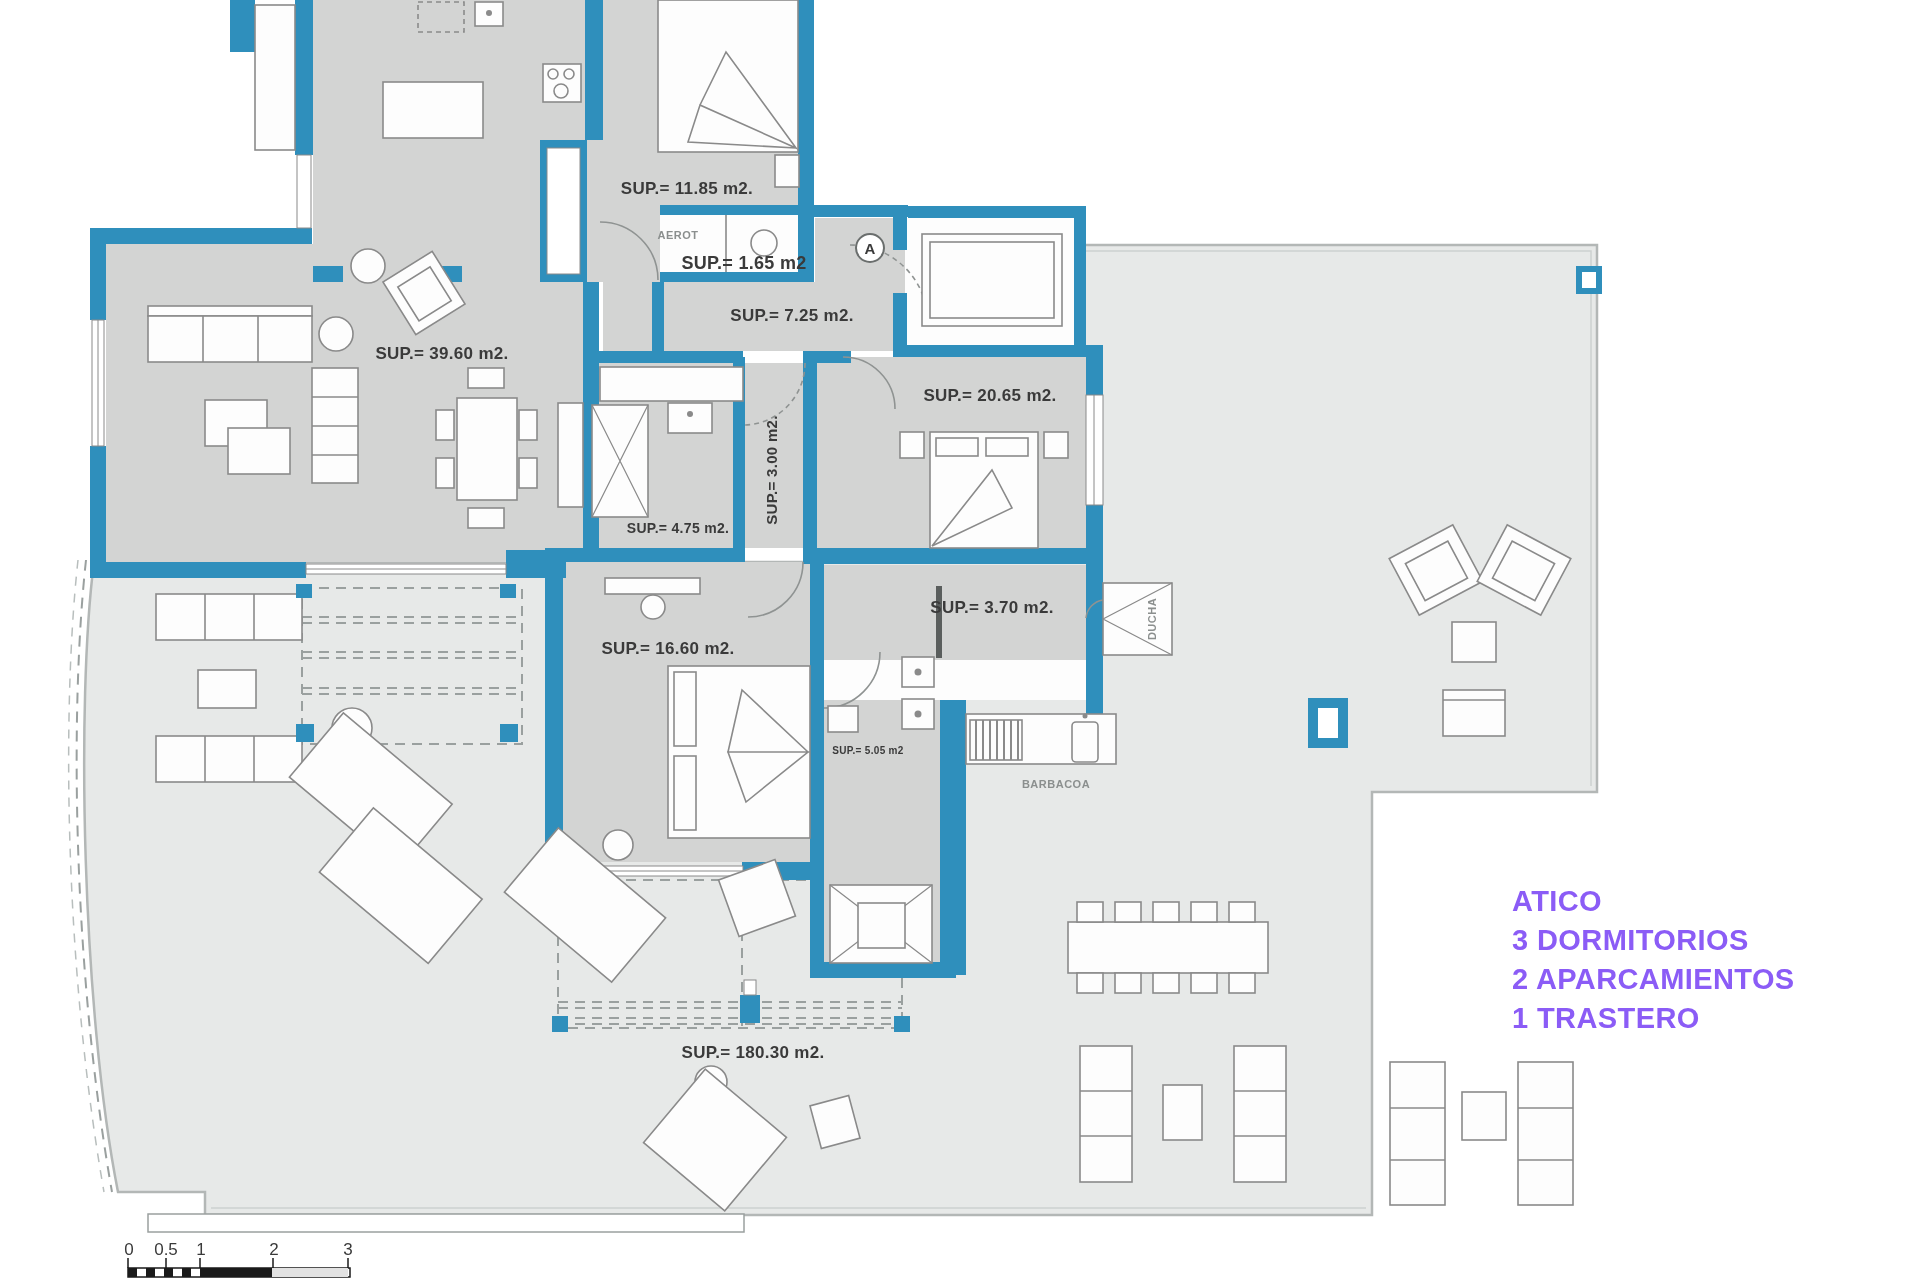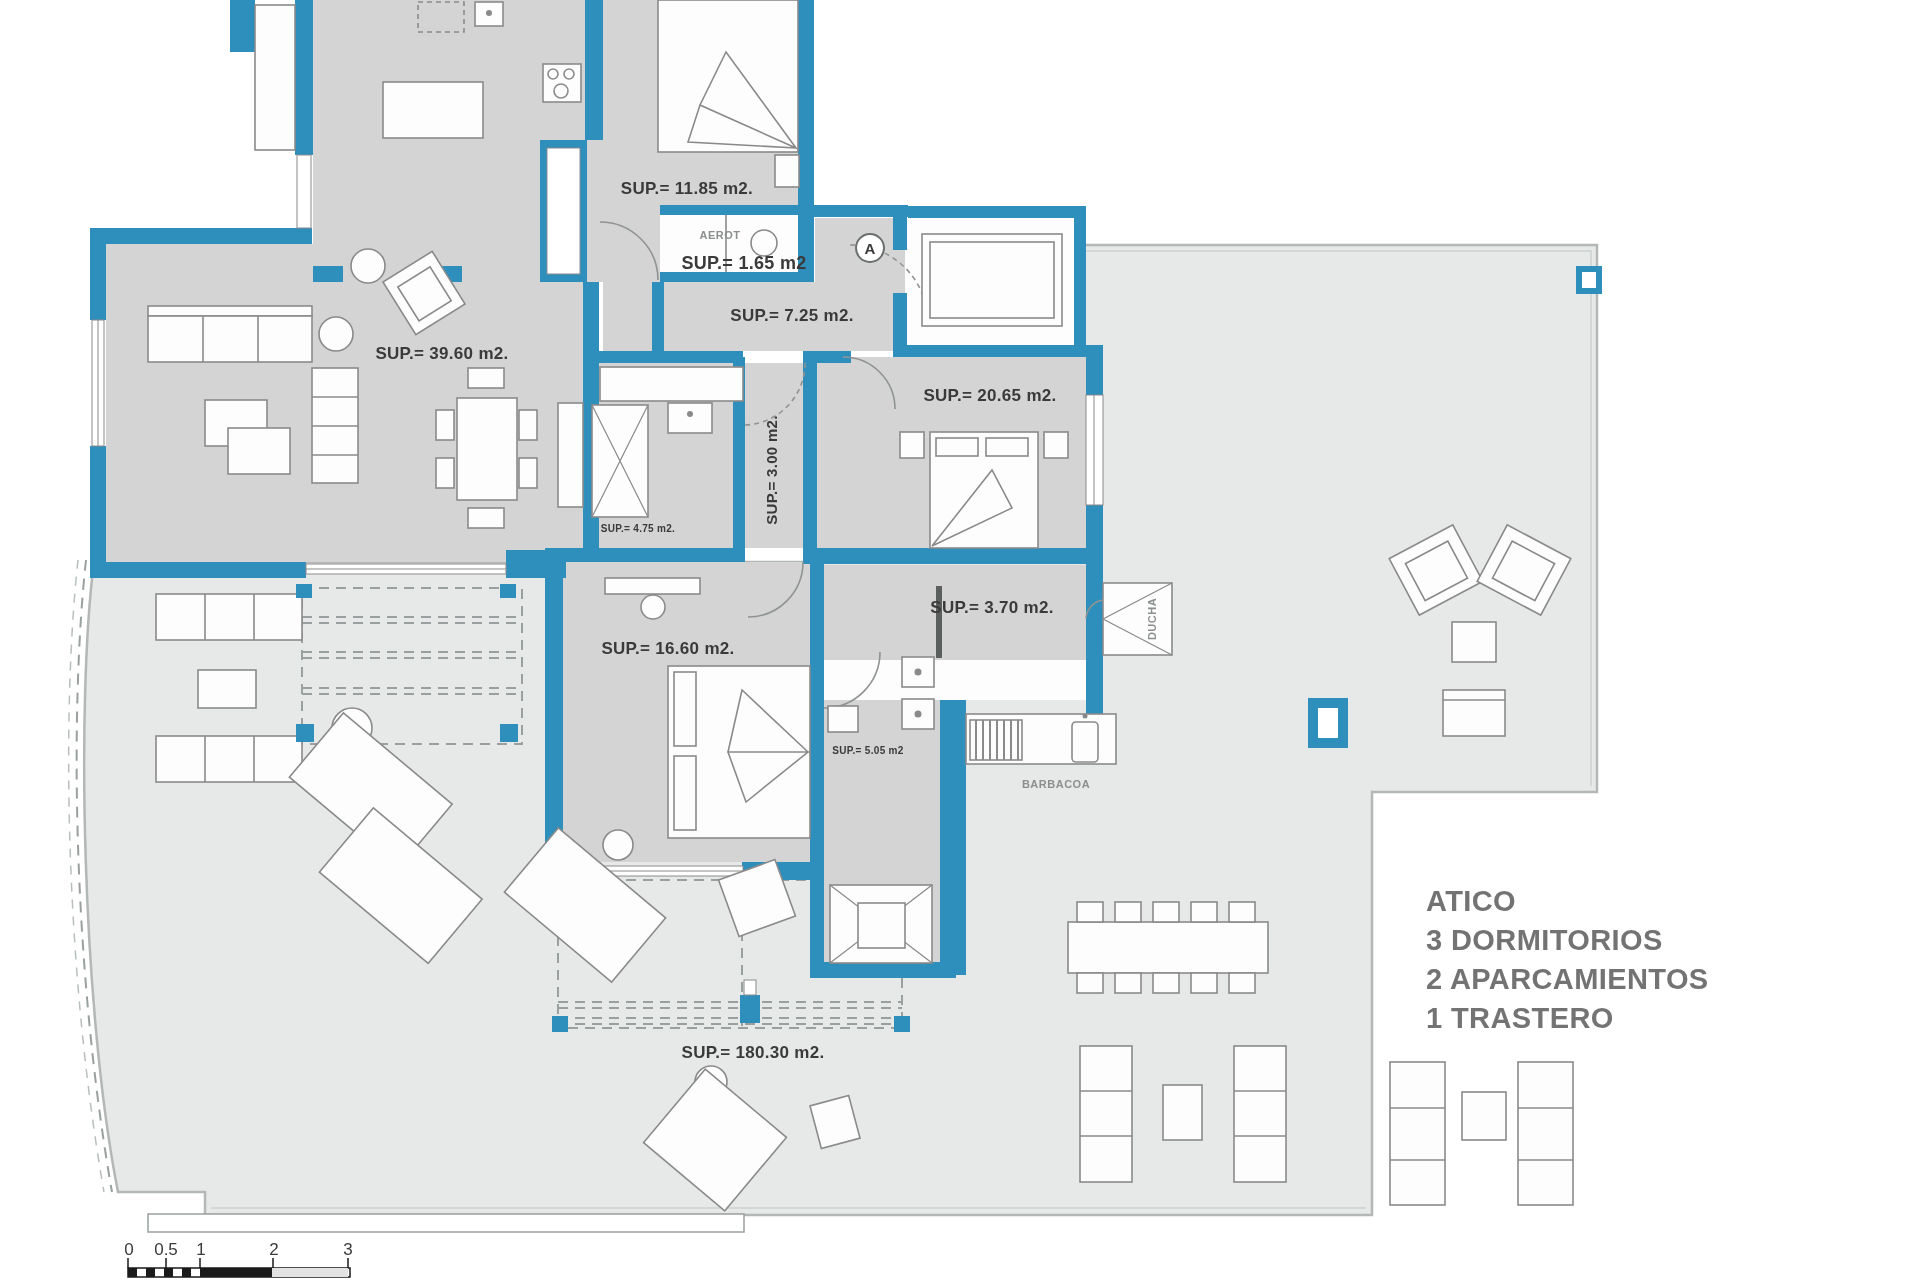--- a/index.html
+++ b/index.html
@@ -7,21 +7,21 @@
          font-family:"Liberation Sans", sans-serif;}
   #plan-svg{position:absolute;left:0;top:0;}
   .lbl{position:absolute;transform:translate(-50%,-50%);white-space:nowrap;
        font-size:17px;font-weight:bold;color:#3a3a3a;letter-spacing:.3px;}
   .lbl.rot{transform:translate(-50%,-50%) rotate(-90deg);}
   .lbl.small{font-size:11px;font-weight:bold;color:#8b8f8e;letter-spacing:.5px;}
   .lbl.small.rot{transform:translate(-50%,-50%) rotate(-90deg);}
   .door-badge{position:absolute;transform:translate(-50%,-50%);width:26px;height:26px;
        border:2px solid #6a6e6d;border-radius:50%;background:#fff;color:#3a3a3a;
        font-size:15px;font-weight:bold;display:flex;align-items:center;justify-content:center;}
-  #info-panel{position:absolute;left:1426px;top:882px;color:#737373;
+  #info-panel{position:absolute;left:1512px;top:882px;color:#8b5cf6;
        font-size:29px;font-weight:bold;line-height:39px;letter-spacing:.4px;}
   .scale-num{position:absolute;transform:translate(-50%,-50%);font-size:17px;color:#3a3a3a;}
 </style>
 </head>
 <body>
 
 <div id="stage">
 
 <svg id="plan-svg" width="1920" height="1280" viewBox="0 0 1920 1280">
 
@@ -323,27 +323,27 @@
     <rect x="272" y="1268" width="76" height="9" fill="#e2e2e2"></rect>
     <line x1="128" y1="1258" x2="128" y2="1268" stroke="#1a1a1a" stroke-width="1.5"></line>
     <line x1="166" y1="1258" x2="166" y2="1268" stroke="#1a1a1a" stroke-width="1.5"></line>
     <line x1="200" y1="1258" x2="200" y2="1268" stroke="#1a1a1a" stroke-width="1.5"></line>
     <line x1="273" y1="1258" x2="273" y2="1268" stroke="#1a1a1a" stroke-width="1.5"></line>
     <line x1="348" y1="1258" x2="348" y2="1268" stroke="#1a1a1a" stroke-width="1.5"></line>
   </g>
 </svg>
 
   <div class="lbl" style="left:687px;top:189px">SUP.= 11.85 m2.</div>
-  <div class="lbl small" style="left:720px;top:235px">AEROT</div>
+  <div class="lbl small" style="left:678px;top:235px">AEROT</div>
   <div class="lbl" style="left:744px;top:263px;font-size:18px">SUP.= 1.65 m2</div>
   <div class="lbl" style="left:792px;top:316px">SUP.= 7.25 m2.</div>
   <div class="lbl" style="left:442px;top:354px">SUP.= 39.60 m2.</div>
   <div class="lbl" style="left:990px;top:396px">SUP.= 20.65 m2.</div>
   <div class="lbl rot" style="left:771px;top:470px;font-size:15px">SUP.= 3.00 m2.</div>
-  <div class="lbl" style="left:638px;top:528px;font-size:10px">SUP.= 4.75 m2.</div>
+  <div class="lbl" style="left:678px;top:528px;font-size:14px">SUP.= 4.75 m2.</div>
   <div class="lbl" style="left:992px;top:608px">SUP.= 3.70 m2.</div>
   <div class="lbl small rot" style="left:1152px;top:619px">DUCHA</div>
   <div class="lbl" style="left:668px;top:649px">SUP.= 16.60 m2.</div>
   <div class="lbl" style="left:868px;top:750px;font-size:10px">SUP.= 5.05 m2</div>
   <div class="lbl small" style="left:1056px;top:784px">BARBACOA</div>
   <div class="lbl" style="left:753px;top:1053px">SUP.= 180.30 m2.</div>
 
   <div class="door-badge" style="left:870px;top:248px">A</div>
 
   <div id="info-panel">

